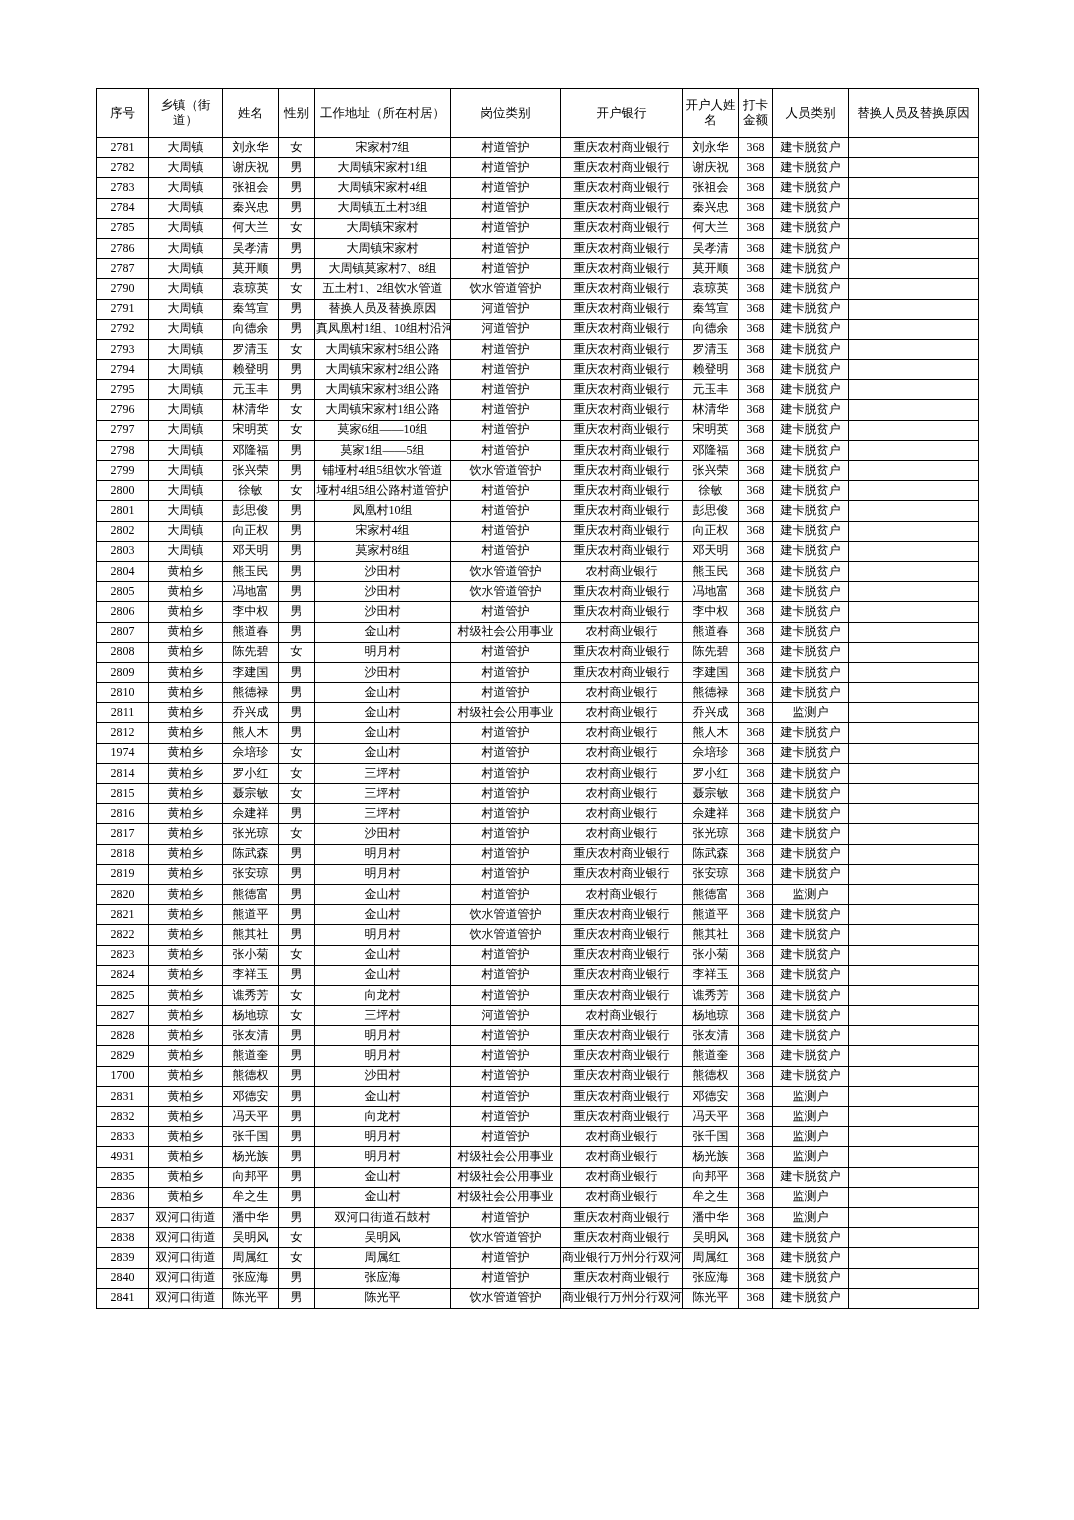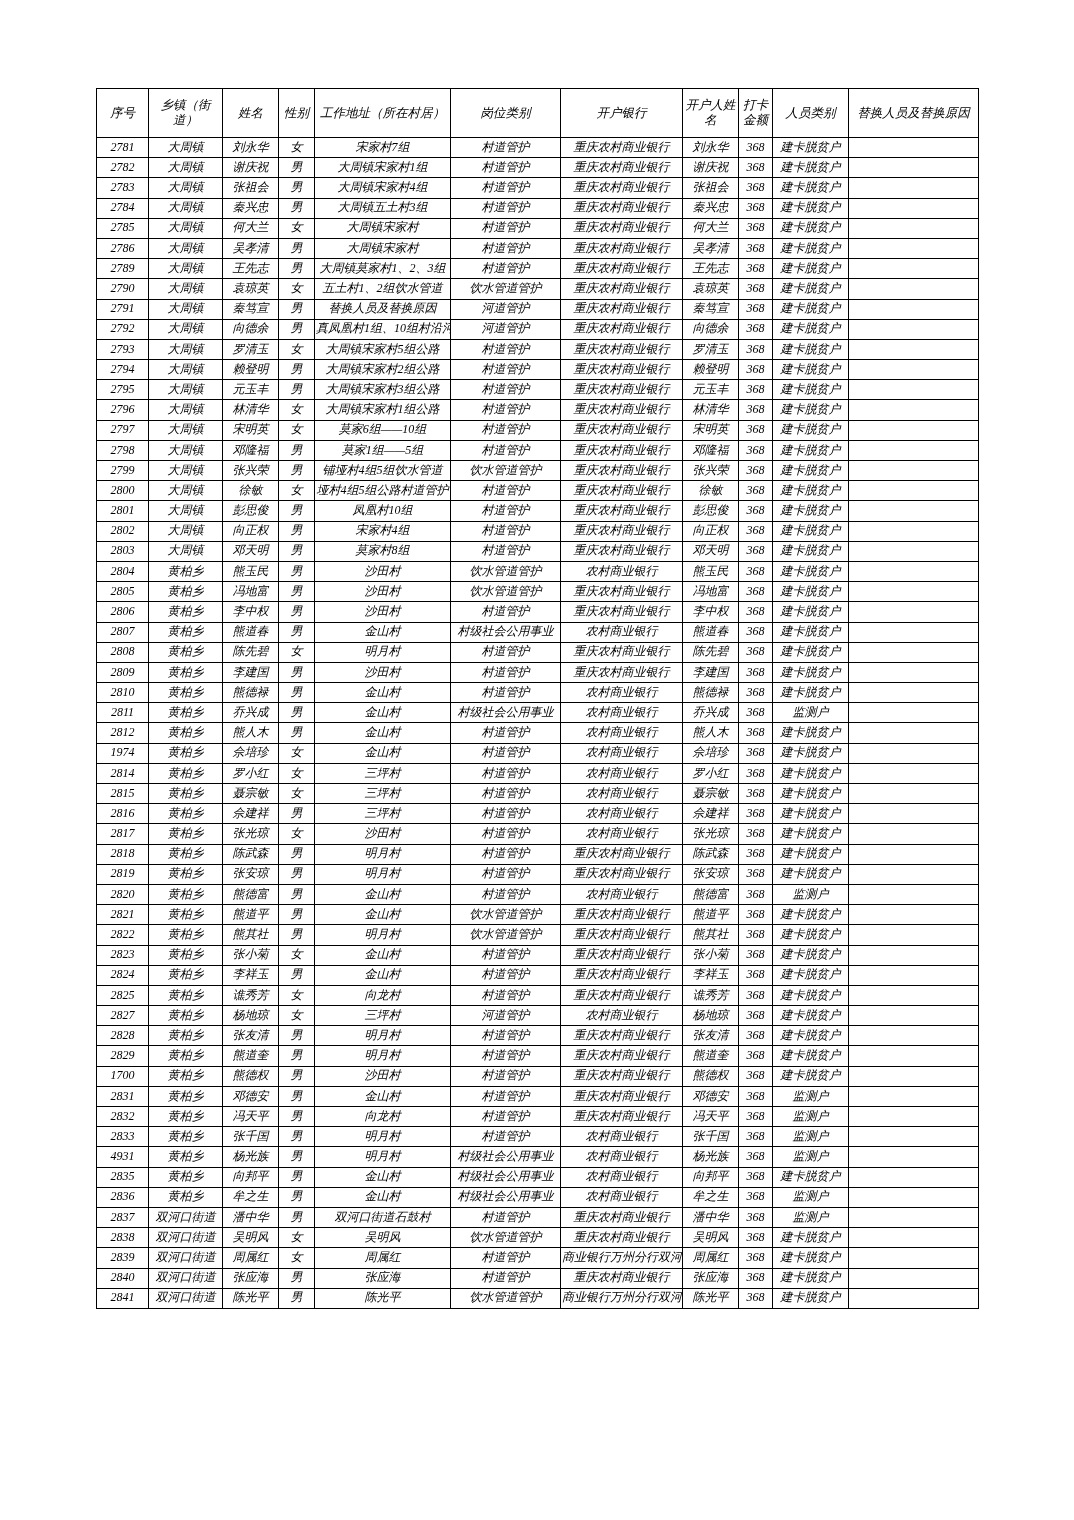--- a/index.html
+++ b/index.html
@@ -12,21 +12,20 @@
     height: 1520px;
     font-family: "Liberation Serif", "DejaVu Serif", serif;
     color: #000000;
   }
   .page {
     position: relative;
     width: 1074px;
     height: 1520px;
     box-sizing: border-box;
     padding: 88px 96px 0 96px;
-    font-style: italic;
   }
   table.roster {
     border-collapse: collapse;
     width: 882px;
     table-layout: fixed;
     font-size: 11.5px;
   }
   table.roster col.c-seq    { width: 52px; }
   table.roster col.c-town   { width: 74px; }
   table.roster col.c-name   { width: 56px; }
@@ -176,28 +175,28 @@
           <td class="sex">男</td>
           <td class="addr">大周镇宋家村</td>
           <td class="post">村道管护</td>
           <td class="bank">重庆农村商业银行</td>
           <td class="holder">吴孝清</td>
           <td class="amt">368</td>
           <td class="cat">建卡脱贫户</td>
           <td class="repl"></td>
         </tr>
         <tr>
-          <td class="seq">2789</td>
-          <td class="town">大周镇</td>
-          <td class="name">王先志</td>
-          <td class="sex">男</td>
-          <td class="addr">大周镇莫家村1、2、3组</td>
-          <td class="post">村道管护</td>
-          <td class="bank">重庆农村商业银行</td>
-          <td class="holder">王先志</td>
+          <td class="seq">2787</td>
+          <td class="town">大周镇</td>
+          <td class="name">莫开顺</td>
+          <td class="sex">男</td>
+          <td class="addr">大周镇莫家村7、8组</td>
+          <td class="post">村道管护</td>
+          <td class="bank">重庆农村商业银行</td>
+          <td class="holder">莫开顺</td>
           <td class="amt">368</td>
           <td class="cat">建卡脱贫户</td>
           <td class="repl"></td>
         </tr>
         <tr>
           <td class="seq">2790</td>
           <td class="town">大周镇</td>
           <td class="name">袁琼英</td>
           <td class="sex">女</td>
           <td class="addr">五土村1、2组饮水管道</td>

